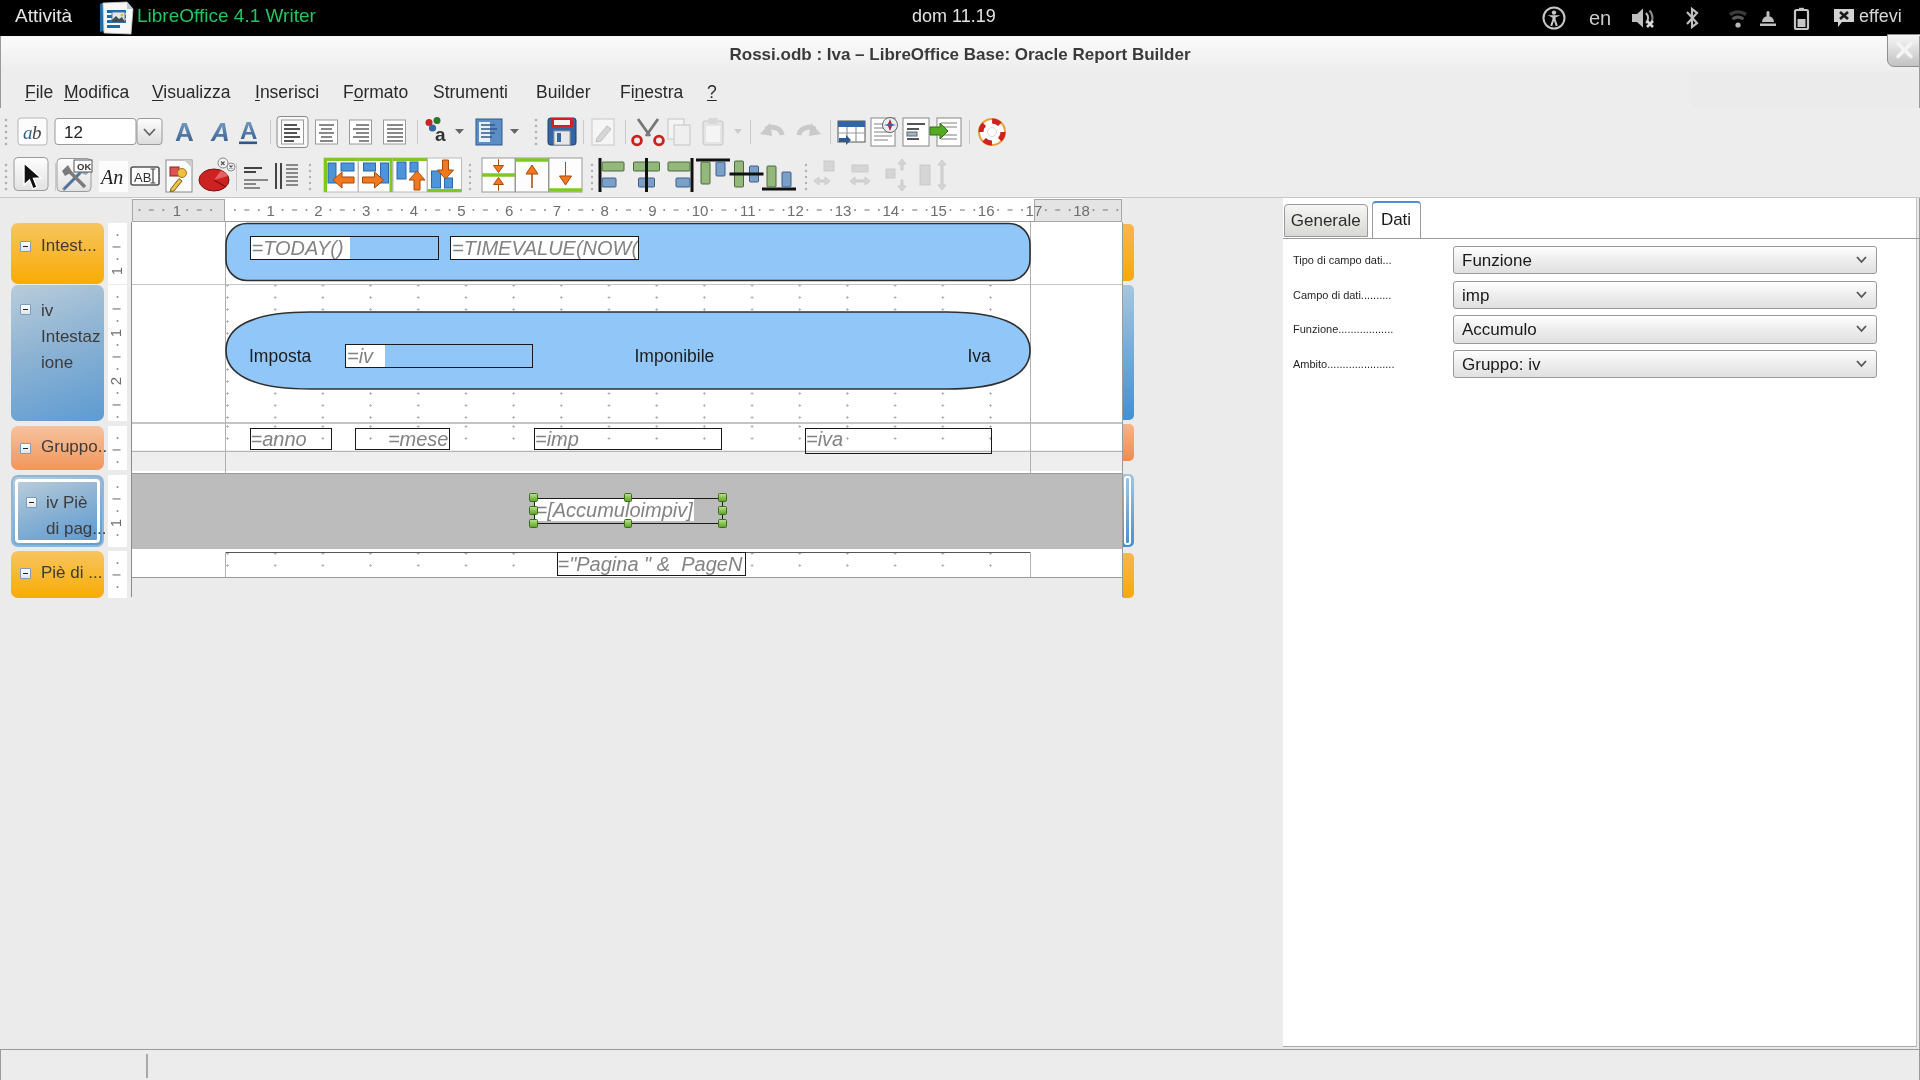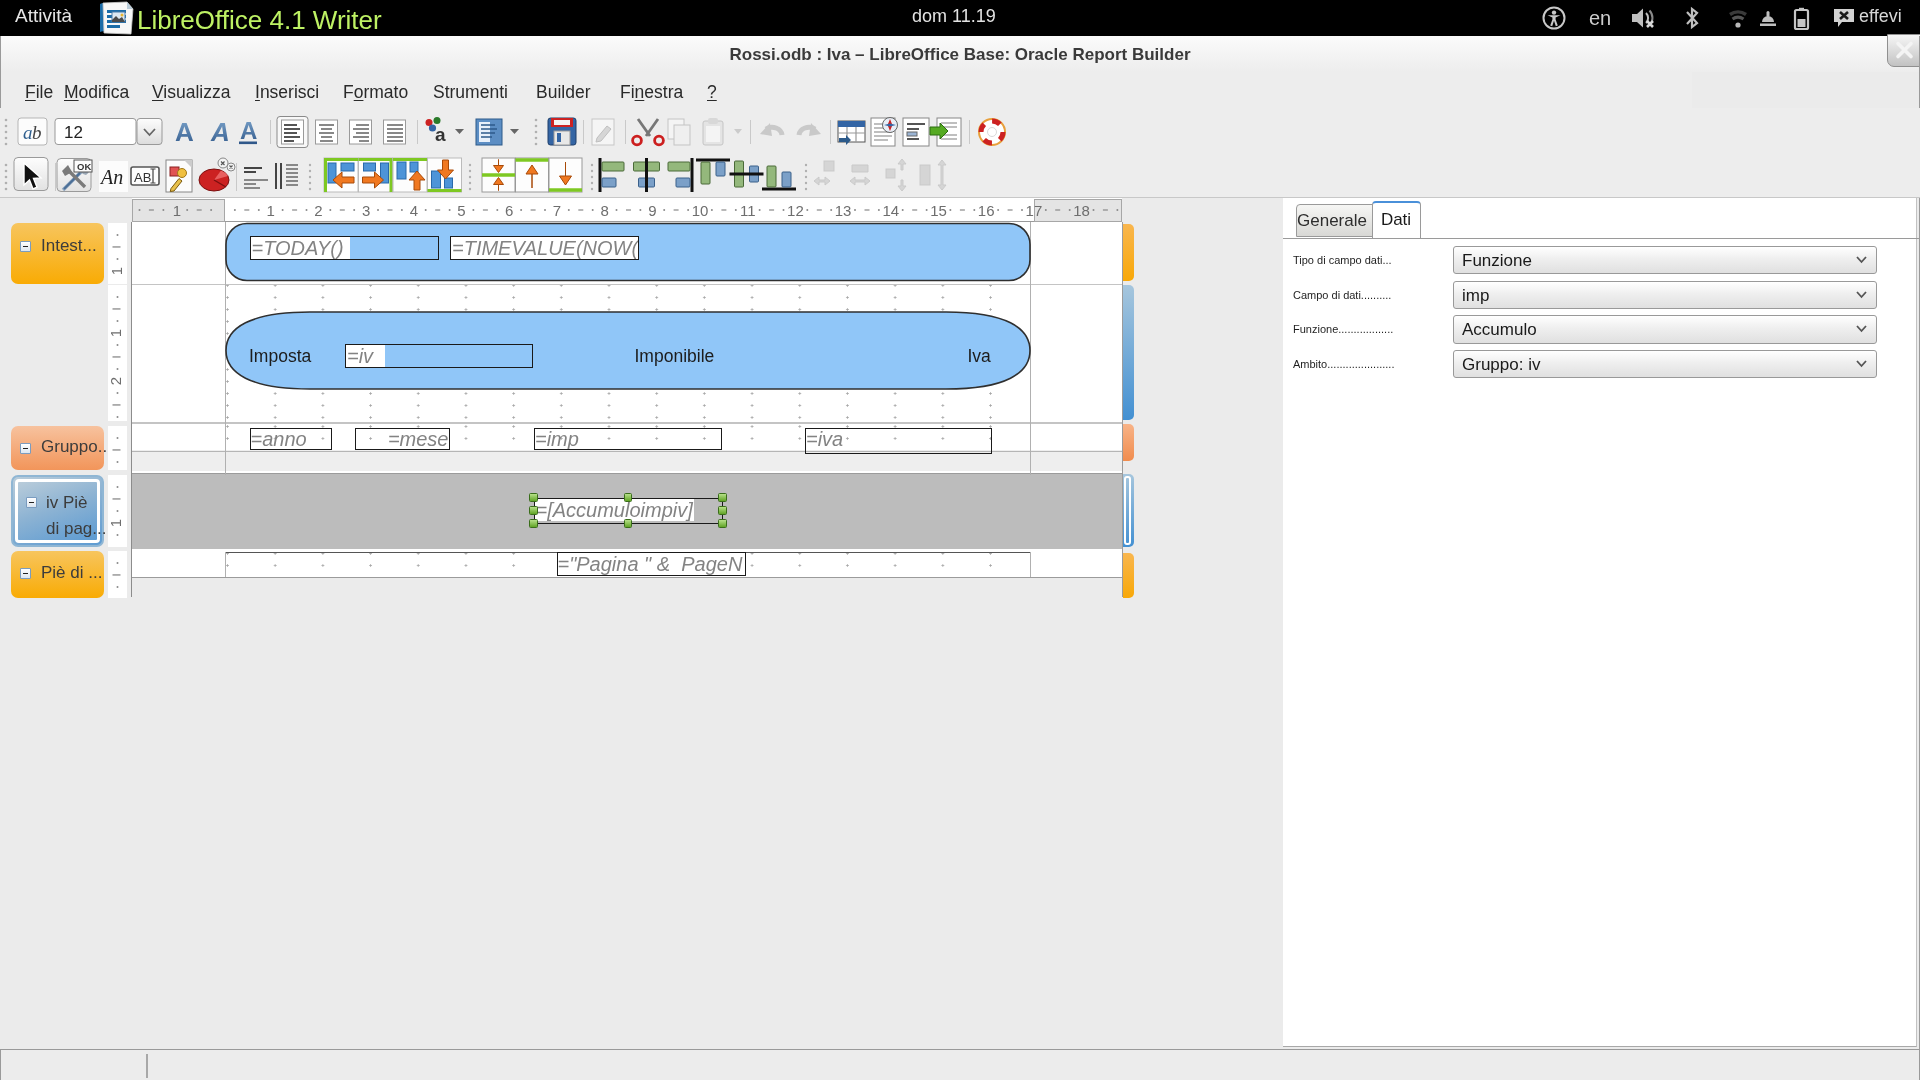--- a/index.html
+++ b/index.html
@@ -31,21 +31,21 @@
    <path d="M6 2 L30 1 L36 8 L34 33 L7 32 Z" fill="#f7f7f7" stroke="#c9c9c9" stroke-width="0.8"></path>
    <path d="M30 1 L36 8 L30 8 Z" fill="#b9cbd8"></path>
    <rect x="10" y="9" width="19" height="3" fill="#1b6ca8"></rect>
    <rect x="10" y="14" width="19" height="3" fill="#1b6ca8"></rect>
    <rect x="10" y="19" width="19" height="3" fill="#1b6ca8"></rect>
    <rect x="10" y="24" width="13" height="3" fill="#1b6ca8"></rect>
    <rect x="15" y="11" width="13" height="10" fill="#dce8f2" stroke="#4a7aa8"></rect>
    <path d="M15 19 L19 15 L22 18 L25 16 L28 21 L15 21 Z" fill="#4a4a4a"></path>
    <circle cx="25" cy="14" r="1.5" fill="#e8b531"></circle>
  </svg>
- <div class="abs" style="left:137px;top:5px;font-size:26px;color:#bef264">LibreOffice 4.1 Writer</div>
+ <div class="abs" style="left:137px;top:5px;font-size:19px;color:#22c55e">LibreOffice 4.1 Writer</div>
  <div class="abs" style="left:912px;top:6px;font-size:18px;color:#e3e3e3">dom 11.19</div>
  <svg class="abs" style="left:1540px;top:4px" width="280" height="28" viewBox="0 0 280 28">
    <g fill="none" stroke="#c8c8c8" stroke-width="2">
      <circle cx="14" cy="14" r="10.5"></circle>
    </g>
    <g fill="#c8c8c8">
      <circle cx="14" cy="8.6" r="2.2"></circle>
      <path d="M7.5 11.2 L20.5 11.2 L15.6 13.6 L15.6 15.5 L17.8 21.5 L15.8 22.3 L14 16.8 L12.2 22.3 L10.2 21.5 L12.4 15.5 L12.4 13.6 Z"></path>
    </g>
    <g fill="#bfbfbf">
@@ -559,20 +559,24 @@
     <div class="abs" style="left:529.1px;top:308.1px;width:8.6px;height:8.6px;background:linear-gradient(#b6e088,#61a426);border:1px solid #3a6e1a;border-radius:1.5px"></div>
     <div class="abs" style="left:718.1px;top:308.1px;width:8.6px;height:8.6px;background:linear-gradient(#b6e088,#61a426);border:1px solid #3a6e1a;border-radius:1.5px"></div>
     <div class="abs" style="left:529.1px;top:321.1px;width:8.6px;height:8.6px;background:linear-gradient(#b6e088,#61a426);border:1px solid #3a6e1a;border-radius:1.5px"></div>
     <div class="abs" style="left:623.6px;top:321.1px;width:8.6px;height:8.6px;background:linear-gradient(#b6e088,#61a426);border:1px solid #3a6e1a;border-radius:1.5px"></div>
     <div class="abs" style="left:718.1px;top:321.1px;width:8.6px;height:8.6px;background:linear-gradient(#b6e088,#61a426);border:1px solid #3a6e1a;border-radius:1.5px"></div>
 <div class="tbx" style="left:556.5px;top:354px;width:189px;height:23.5px;background:#fff">="Pagina " &amp;&nbsp; PageN</div>
 <div class="seclabel" style="top:24.7px;height:61px;background:linear-gradient(#f7c55e,#f9ab04)">
       <div class="minus" style="left:9px;top:18px"></div>
       <div class="abs" style="left:30px;top:13px">Intest...</div>
     </div>
+<div class="seclabel" style="top:86.8px;height:136.7px;background:linear-gradient(160deg,#b9ccda 0%,#8db3d3 45%,#5d9bd2 100%)">
+      <div class="minus" style="left:9px;top:19px"></div>
+      <div class="abs" style="left:30px;top:13px;line-height:26px">iv<br>Intestaz<br>ione</div>
+    </div>
 <div class="seclabel" style="top:227.6px;height:44.9px;background:linear-gradient(#f7c29e,#f2955a)">
       <div class="minus" style="left:9px;top:17px"></div>
       <div class="abs" style="left:30px;top:11px">Gruppo...</div>
     </div>
 <div class="seclabel" style="top:276.5px;height:72.1px;background:linear-gradient(160deg,#b9ccda 0%,#8db3d3 45%,#5d9bd2 100%);border:2px solid #8fb6d4;padding:0">
       <div style="position:absolute;left:2px;top:2px;right:2px;bottom:2px;border:3px solid #fff;border-radius:4px;background:linear-gradient(160deg,#b9ccda 0%,#8db3d3 45%,#5d9bd2 100%)">
         <div class="minus" style="left:8px;top:15px"></div>
         <div class="abs" style="left:28px;top:8px;line-height:26px;white-space:nowrap">iv Piè<br>di pag...</div>
       </div>
     </div>
@@ -619,21 +623,21 @@
 <div class="abs" style="left:1123px;top:25.5px;width:11px;height:57px;background:linear-gradient(#f9b64e,#f8a808);border-radius:0 5px 5px 0"></div>
 <div class="abs" style="left:1123px;top:87px;width:11px;height:134.5px;background:linear-gradient(#a6c6dd,#4390d2);border-radius:0 5px 5px 0"></div>
 <div class="abs" style="left:1123px;top:226px;width:11px;height:36.900000000000006px;background:linear-gradient(#f8b387,#f08c4e);border-radius:0 5px 5px 0"></div>
 <div class="abs" style="left:1123px;top:276.3px;width:11px;height:73.2px;background:linear-gradient(#a6c6dd,#4390d2);border-radius:0 5px 5px 0">
       <div style="position:absolute;left:1px;top:2px;width:7px;height:69.2px;border:2.5px solid #fff;border-radius:3px"></div>
     </div>
 <div class="abs" style="left:1123px;top:354.8px;width:11px;height:45.4px;background:linear-gradient(#f9b64e,#f8a808);border-radius:0 5px 5px 0"></div>
 </div>
 <div id="rpanel">
  <div class="abs" style="left:0;top:39.5px;width:637px;height:1px;background:#9a9a9a"></div>
- <div class="abs" style="left:13px;top:6px;width:83.5px;height:33px;background:linear-gradient(#f6f6f4,#d8d8d5);border:1px solid #9a9a9a;border-radius:4px 4px 0 0;font-size:17px;color:#2d2d2d;line-height:32px">Generale</div>
+ <div class="abs" style="left:1px;top:6px;width:83.5px;height:33px;background:linear-gradient(#f6f6f4,#d8d8d5);border:1px solid #9a9a9a;border-radius:4px 4px 0 0;font-size:17px;color:#2d2d2d;text-align:center;line-height:32px">Generale</div>
  <div class="abs" style="left:88.5px;top:2.5px;width:49px;height:37.5px;background:#fff;border:1px solid #9a9a9a;border-bottom:none;border-top:2.5px solid #4a90d9;border-radius:4px 4px 0 0;font-size:17px;color:#1a1a1a;text-align:center;line-height:33px">Dati</div>
  <div class="plabel" style="top:56px">Tipo di campo dati...</div>
  <div class="plabel" style="top:91px">Campo di dati..........</div>
  <div class="plabel" style="top:125px">Funzione..................</div>
  <div class="plabel" style="top:160px">Ambito......................</div>
 </div>
 <div class="combo" style="top:245.5px">Funzione<svg width="13" height="9" viewBox="0 0 13 9">
       <path d="M2 2 L6.5 7 L11 2" fill="none" stroke="#555" stroke-width="1.8"></path>
     </svg></div>
 <div class="combo" style="top:280.5px">imp<svg width="13" height="9" viewBox="0 0 13 9">

